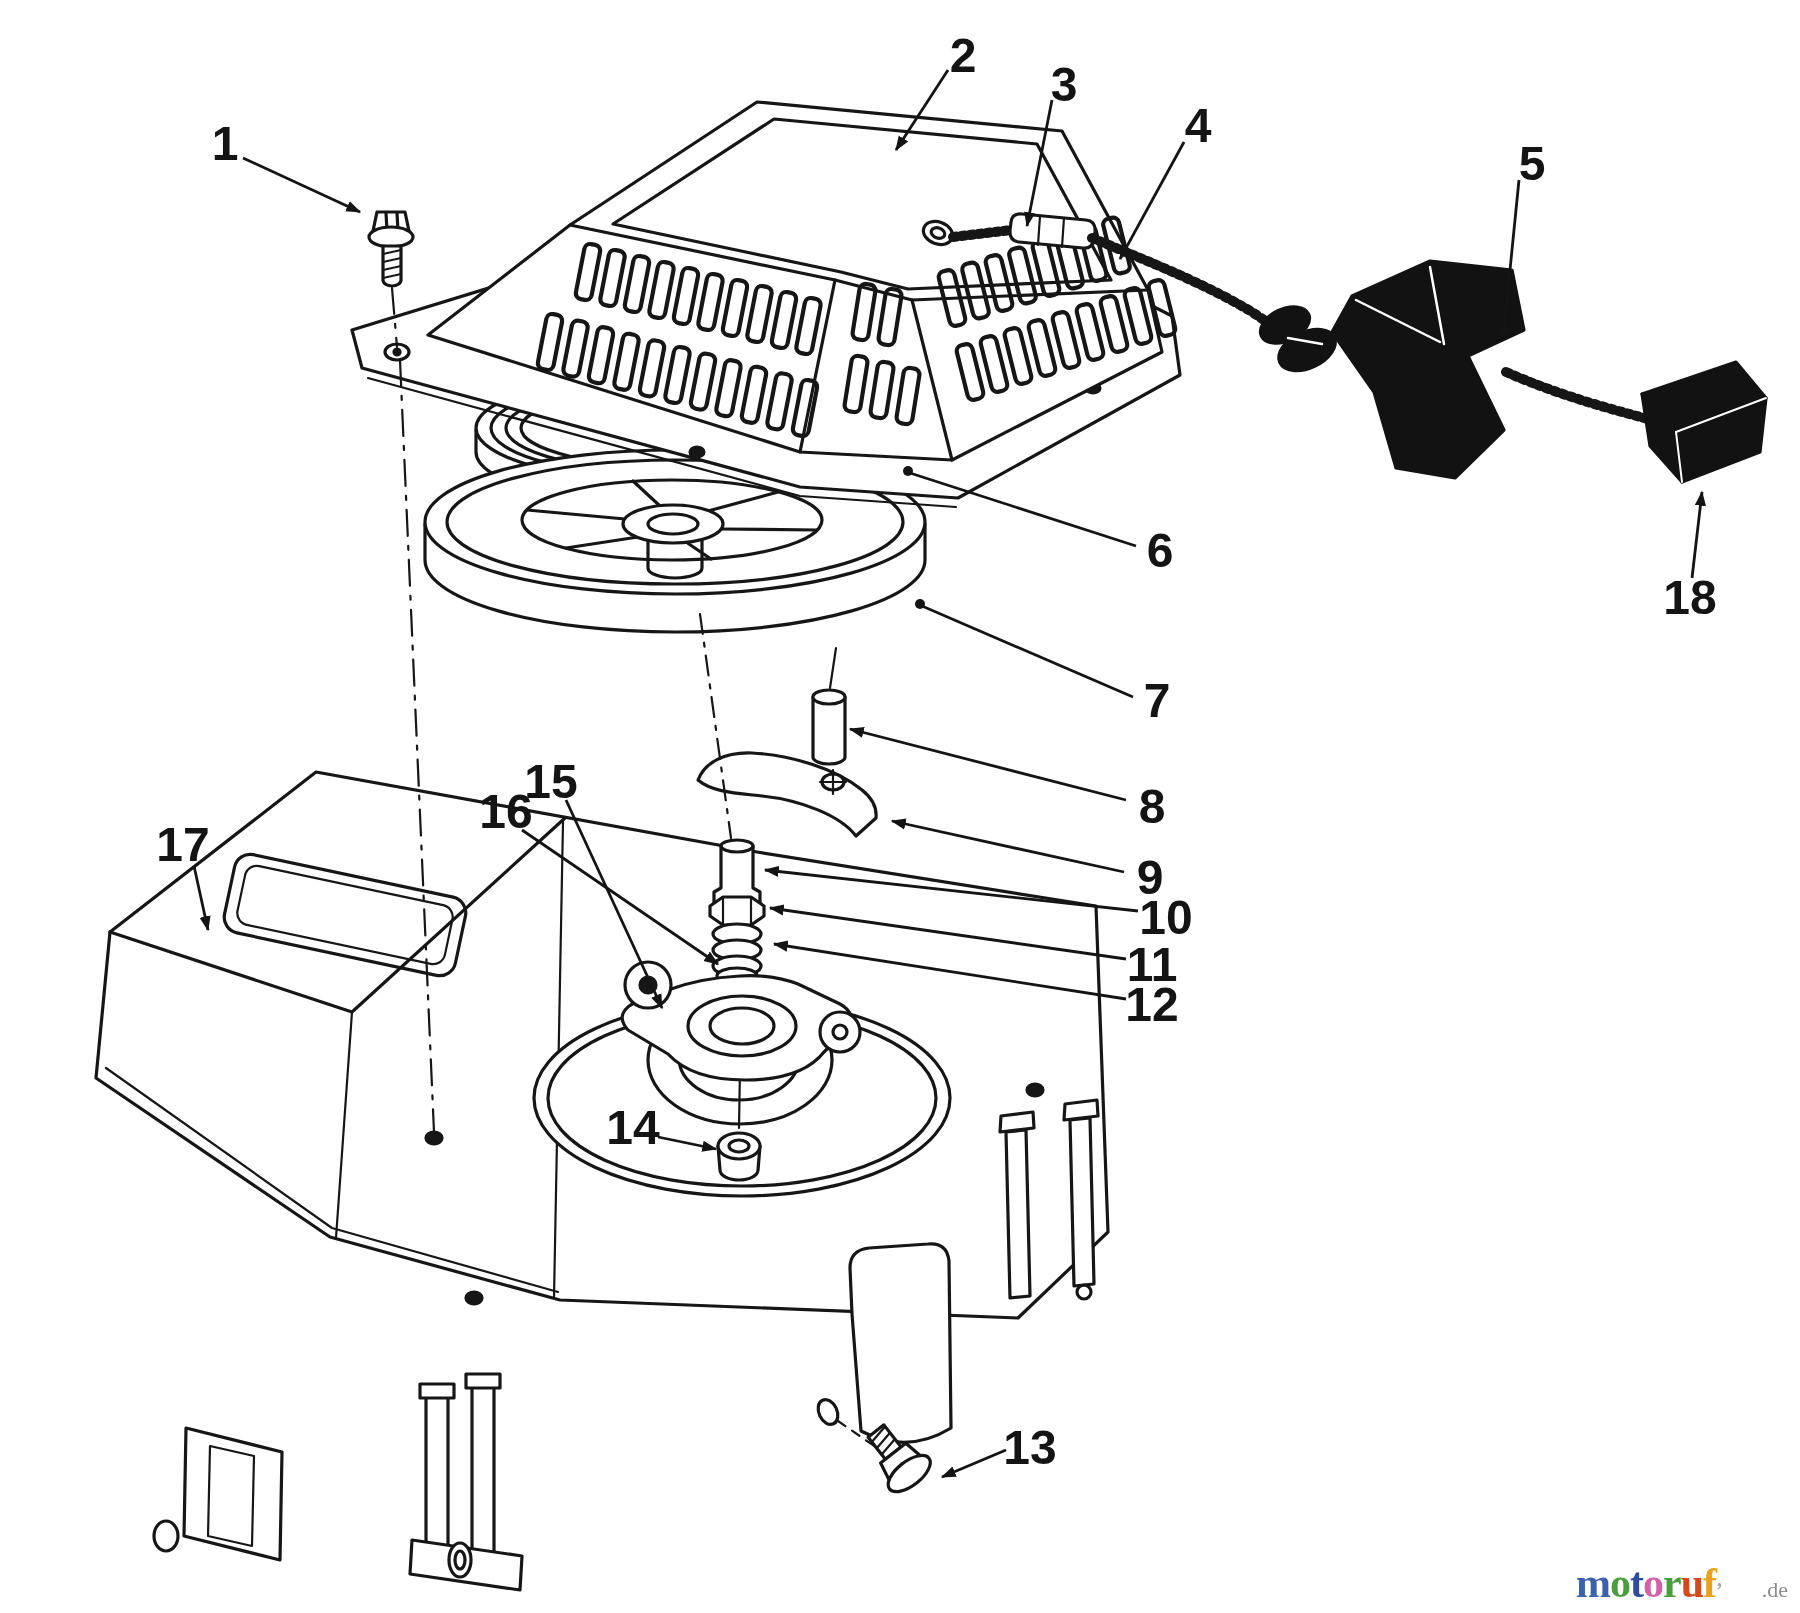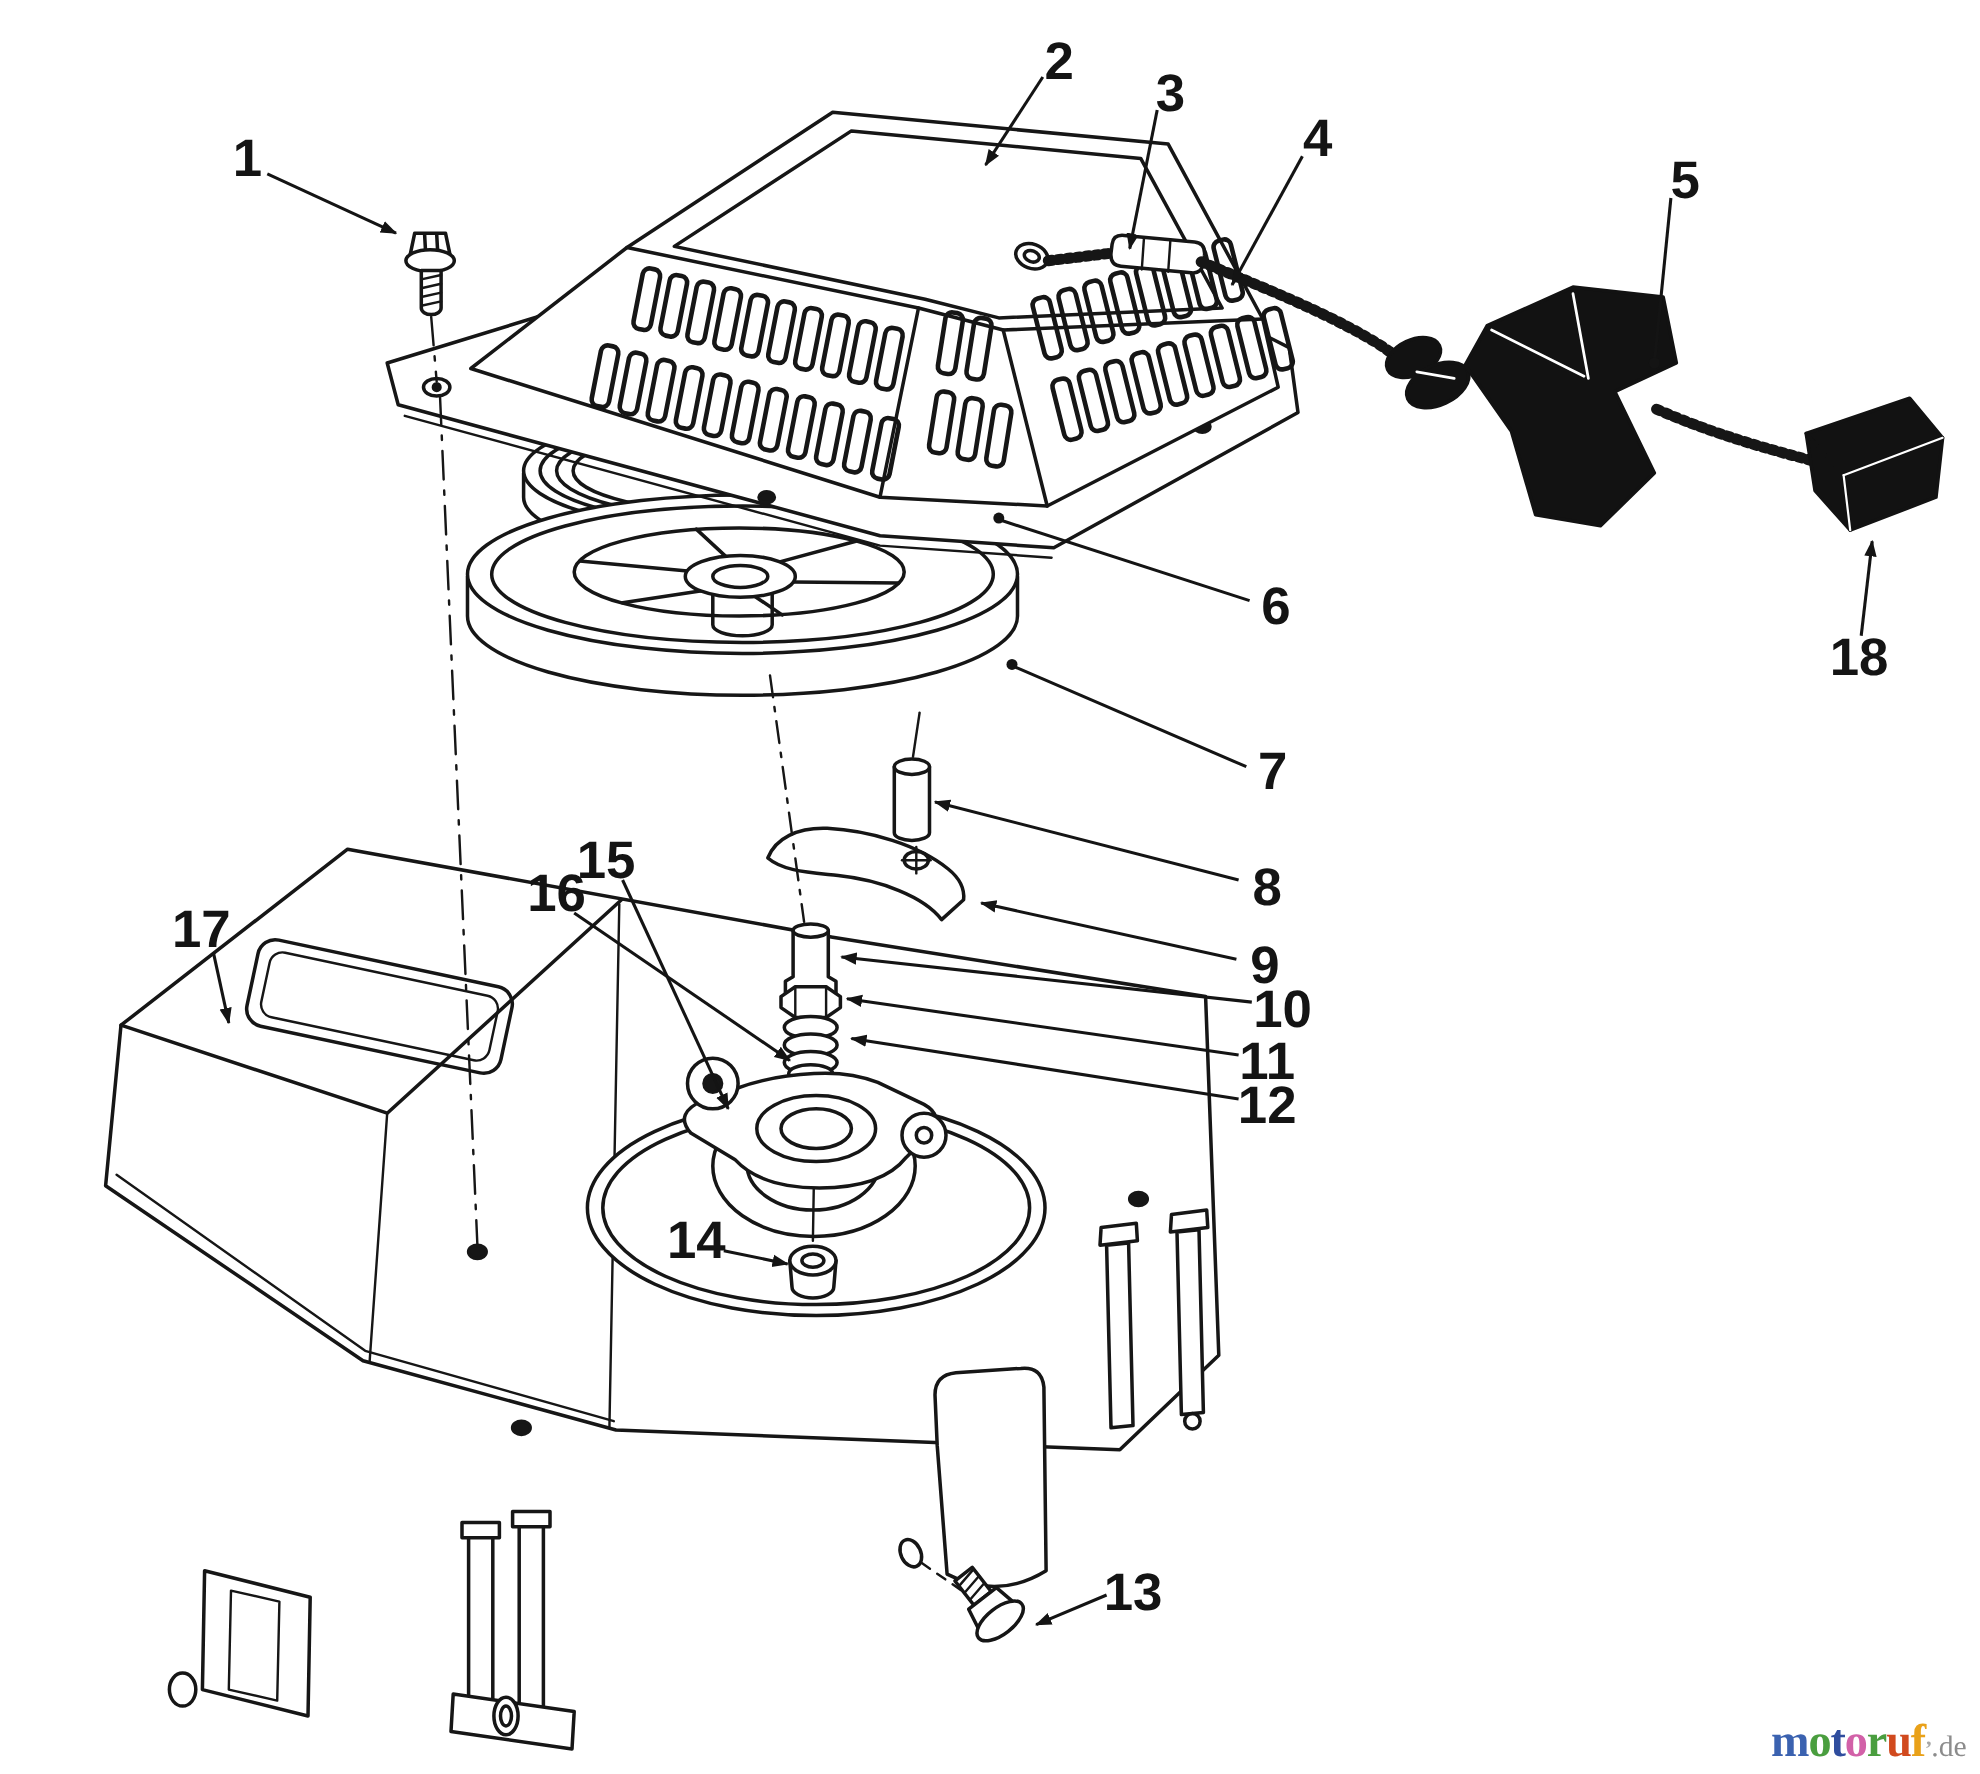--- a/index.html
+++ b/index.html
@@ -9,21 +9,21 @@
   svg{display:block;}
   .ln{stroke:#161616;fill:none;stroke-width:3.2;stroke-linejoin:round;stroke-linecap:round;}
   .thin{stroke-width:2.2;}
   .wfill{fill:#ffffff;}
   .blk{fill:#121212;stroke:#121212;}
   .plbl{font:700 48px "Liberation Sans",sans-serif;fill:#141414;}
   .leader{stroke:#141414;stroke-width:2.8;fill:none;}
   .watermark{position:absolute;right:12px;bottom:6px;
      font-family:"Liberation Serif",serif;font-weight:700;font-size:42px;
      letter-spacing:-1px;white-space:nowrap;}
-  .watermark .suffix{font-size:27px;font-weight:400;color:#8c8c8c;letter-spacing:0;}
+  .watermark .suffix{font-size:22px;font-weight:400;color:#8c8c8c;letter-spacing:0;margin-left:40px;}
   .watermark .tick{font-size:20px;color:#a8a8a8;}
 </style>
 </head>
 <body>
 
 <div class="stage">
 <svg width="1800" height="1613" viewBox="0 0 1800 1613">
   <defs>
     <marker id="arw" viewBox="0 0 12 12" refX="11" refY="6" markerWidth="15" markerHeight="15" orient="auto-start-reverse" markerUnits="userSpaceOnUse">
       <path d="M0,1.5 L12,6 L0,10.5 Z" fill="#141414"></path>

